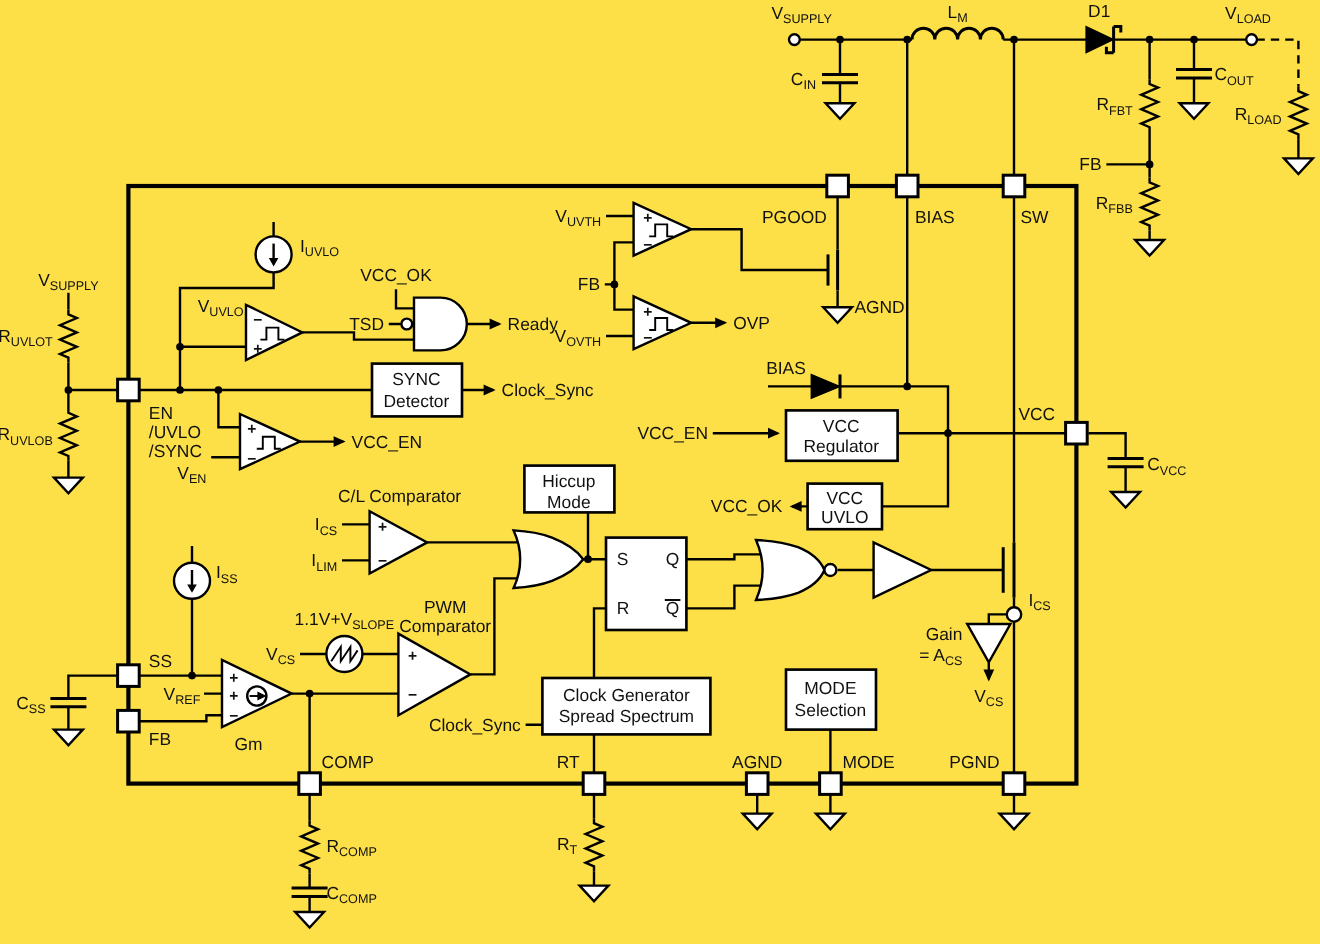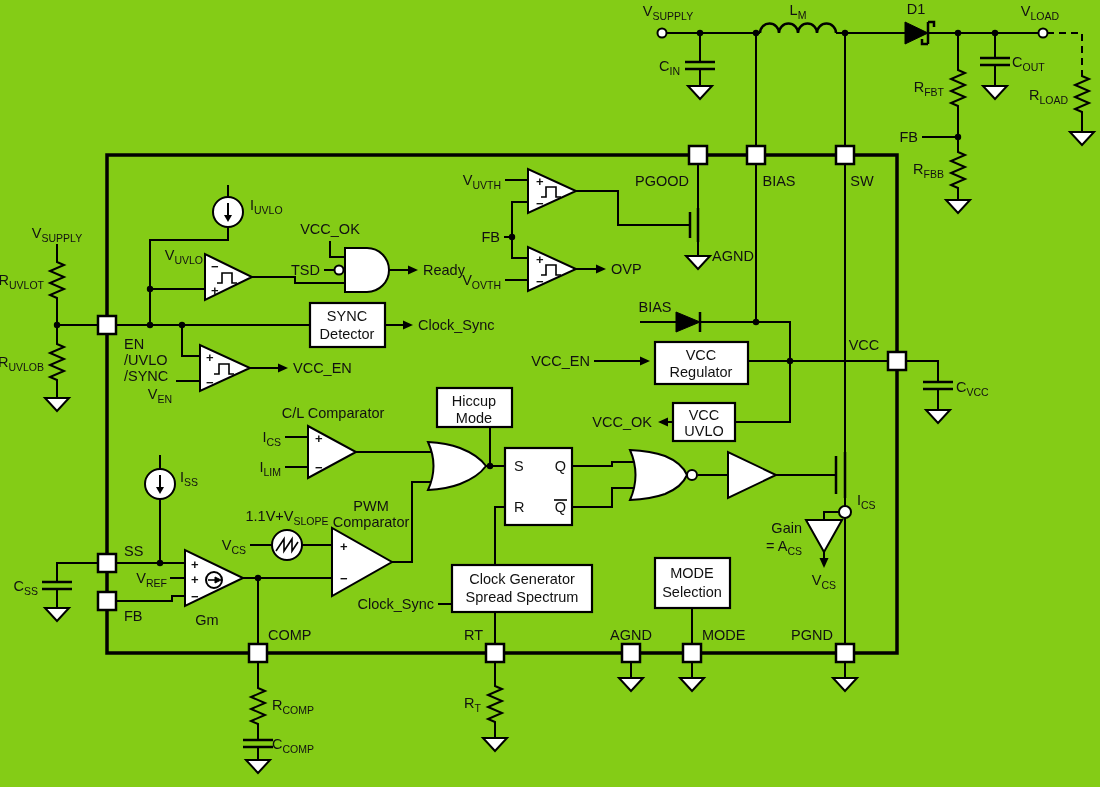--- a/index.html
+++ b/index.html
@@ -1,16 +1,16 @@
 <!DOCTYPE html>
 <html><head>
 <meta charset="utf-8">
 <style>
   html,body{margin:0;padding:0;background:#fff}
-  .stage{position:relative;width:1100px;height:787px;background:#84cc16;overflow:hidden}
+  .stage{position:relative;width:1100px;height:787px;background:#fde047;overflow:hidden}
   svg{display:block}
   text{font-family:"Liberation Sans","DejaVu Sans",sans-serif;font-size:14.5px;fill:#111}
   .sub{font-size:10.5px}
   .sign{font-size:13px;font-weight:700}
   .w{fill:none;stroke:#000;stroke-width:2}
   .w25{fill:none;stroke:#000;stroke-width:2.5}
   .chip{fill:none;stroke:#000;stroke-width:3.5}
   .cmp{fill:#fff;stroke:#000;stroke-width:2}
   .blk{fill:#fff;stroke:#000;stroke-width:2.2}
   .dsh{stroke-dasharray:7 5}

